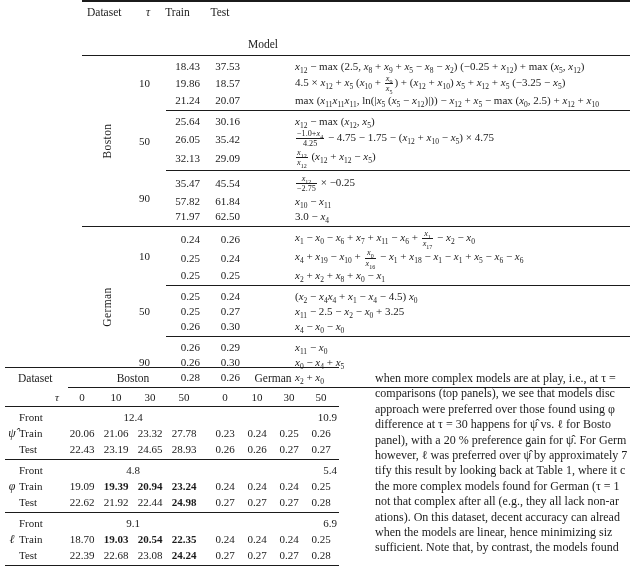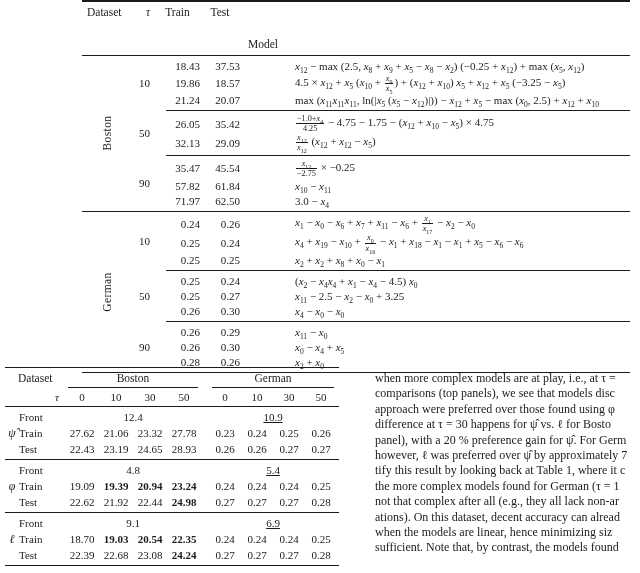--- a/index.html
+++ b/index.html
@@ -56,21 +56,21 @@
   .bh-tau { grid-column:2; text-align:right; padding-right:6px; font-style:italic; }
   .cb1{grid-column:3}.cb2{grid-column:4}.cb3{grid-column:5}.cb4{grid-column:6}
   .cg1{grid-column:8}.cg2{grid-column:9}.cg3{grid-column:10}.cg4{grid-column:11}
   .bv,.bh-t { text-align:center; }
   .bt-group { border-bottom:1px solid #1b1b1b; padding:2px 0; }
   .bt-group:last-child { border-bottom:1.4px solid #1b1b1b; }
   .bt-row { height:16px; }
   .bl-label { grid-column:2; text-align:left; padding-right:6px; }
   .bl-sym { grid-column:1; text-align:center; font-size:12px; }
   .fb { grid-column:3/7; text-align:center; }
-  .fg { grid-column:8/12; text-align:center;text-decoration:underline; }
+  .fg { grid-column:8/12; text-align:right; }
   .bold { font-weight:bold; }
 
   
   .textcol { position:absolute; left:375px; top:371px; width:265px; font-size:12px; }
   .tline { height:15.4px; line-height:15.4px; white-space:nowrap; overflow:hidden; }
 </style>
 </head>
 <body>
 
 <div class="page">
@@ -106,20 +106,25 @@
               <span class="v-train">21.24</span>
               <span class="v-test">20.07</span>
               <span class="v-model">max (<i>x</i><sub>11</sub><i>x</i><sub>11</sub><i>x</i><sub>11</sub>, ln(|<i>x</i><sub>5</sub> (<i>x</i><sub>5</sub> − <i>x</i><sub>12</sub>)|)) − <i>x</i><sub>12</sub> + <i>x</i><sub>5</sub> − max (<i>x</i><sub>0</sub>, 2.5) + <i>x</i><sub>12</sub> + <i>x</i><sub>10</sub></span>
             </div>
           </div>
         </div>
         <div class="prule"></div>
         <div class="taugroup">
           <div class="tau">50</div>
           <div>
+            <div class="trow">
+              <span class="v-train">25.64</span>
+              <span class="v-test">30.16</span>
+              <span class="v-model"><i>x</i><sub>12</sub> − max (<i>x</i><sub>12</sub>, <i>x</i><sub>5</sub>)</span>
+            </div>
             <div class="trow">
               <span class="v-train">26.05</span>
               <span class="v-test">35.42</span>
               <span class="v-model"><span class="fr"><span class="nu">−1.0+<i>x</i><sub>4</sub></span><span class="de">4.25</span></span> − 4.75 − 1.75 − (<i>x</i><sub>12</sub> + <i>x</i><sub>10</sub> − <i>x</i><sub>5</sub>) × 4.75</span>
             </div>
             <div class="trow">
               <span class="v-train">32.13</span>
               <span class="v-test">29.09</span>
               <span class="v-model"><span class="fr"><span class="nu"><i>x</i><sub>12</sub></span><span class="de"><i>x</i><sub>12</sub></span></span> (<i>x</i><sub>12</sub> + <i>x</i><sub>12</sub> − <i>x</i><sub>5</sub>)</span>
             </div>
@@ -240,21 +245,21 @@
 
     <div class="bt-group">
       <div class="bt-grid bt-row">
         <span class="bl-label">Front</span>
         <span class="fb">12.4</span>
         <span class="fg">10.9</span>
       </div>
       <div class="bt-grid bt-row">
         <span class="bl-sym">ψ̂</span>
         <span class="bl-label">Train</span>
-        <span class="bv cb1">27.62</span>
+        <span class="bv cb1">20.06</span>
         <span class="bv cb2">21.06</span>
         <span class="bv cb3">23.32</span>
         <span class="bv cb4">27.78</span>
         <span class="bv cg1">0.23</span>
         <span class="bv cg2">0.24</span>
         <span class="bv cg3">0.25</span>
         <span class="bv cg4">0.26</span>
       </div>
       <div class="bt-grid bt-row">
         <span class="bl-label">Test</span>

